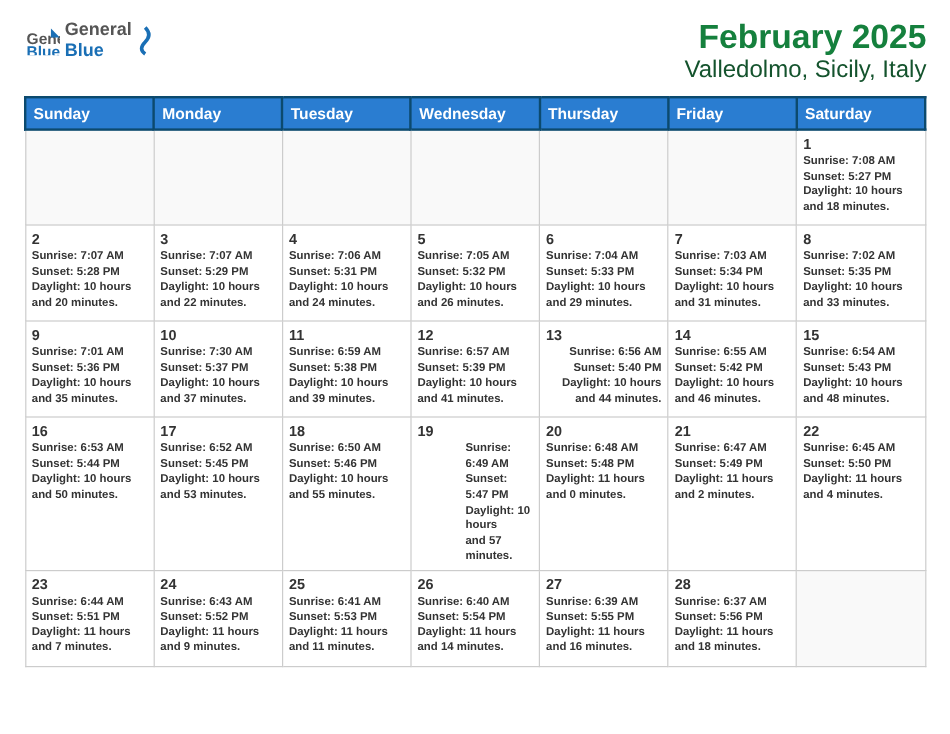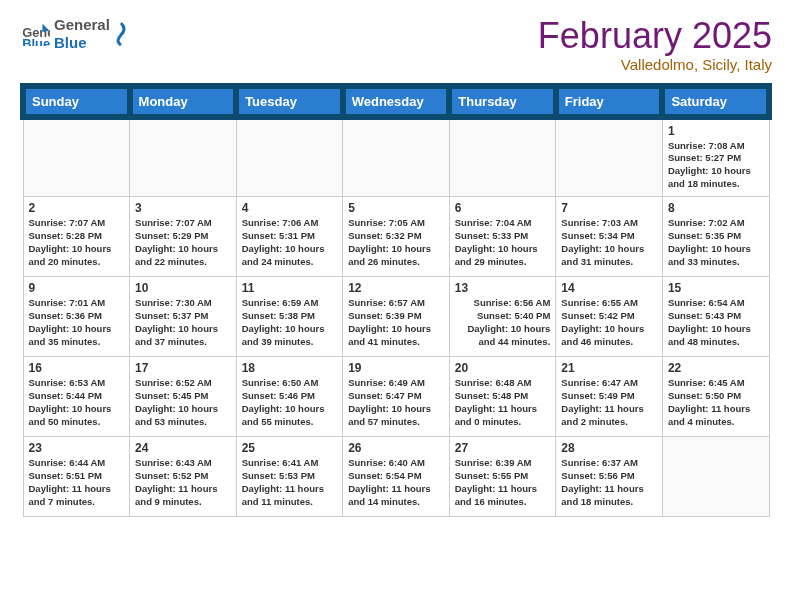--- a/index.html
+++ b/index.html
@@ -27,34 +27,34 @@
       font-weight: bold;
       color: #333;
     }
     .logo-icon {
       width: 28px;
       height: 24px;
       margin-left: 2px;
       display: inline-block;
     }
     .title-block { text-align: right; }
-    .month-title { font-size: 36px; font-weight: normal; color: #701a75; line-height: 1.1; }
-    .location { font-size: 15px; color: #a16207; }
+    .month-title { font-size: 28px; font-weight: bold; color: #15803d; line-height: 1.1; }
+    .location { font-size: 20px; color: #14532d; }
     .calendar {
       width: 100%;
       border-collapse: collapse;
       table-layout: fixed;
     }
     .calendar th {
       background-color: #2a7dd1;
       color: #fff;
       text-align: left;
       padding: 5px 6px;
       font-size: 13px;
-      border: 6px solid #0c4a6e;
+      border: 2px solid #0c4a6e;
     }
     .calendar td {
       border: 1px solid #ccc;
       vertical-align: top;
       padding: 4px 5px;
       height: 80px;
       font-size: 10px;
       color: #333;
     }
     .day-num {
@@ -245,21 +245,21 @@
           </td>
           <td>
             <span class="day-num">18</span>
             <div class="cell-text" style="white-space: pre-line;">Sunrise: 6:50 AM
 Sunset: 5:46 PM
 Daylight: 10 hours
 and 55 minutes.</div>
           </td>
           <td>
             <span class="day-num">19</span>
-            <div class="cell-text" style="white-space: pre-line;">Sunrise: 6:49 AM
+            <div class="cell-text" style="white-space: pre-line; margin-left: 40px;">Sunrise: 6:49 AM
 Sunset: 5:47 PM
 Daylight: 10 hours
 and 57 minutes.</div>
           </td>
           <td>
             <span class="day-num">20</span>
             <div class="cell-text" style="white-space: pre-line;">Sunrise: 6:48 AM
 Sunset: 5:48 PM
 Daylight: 11 hours
 and 0 minutes.</div>

